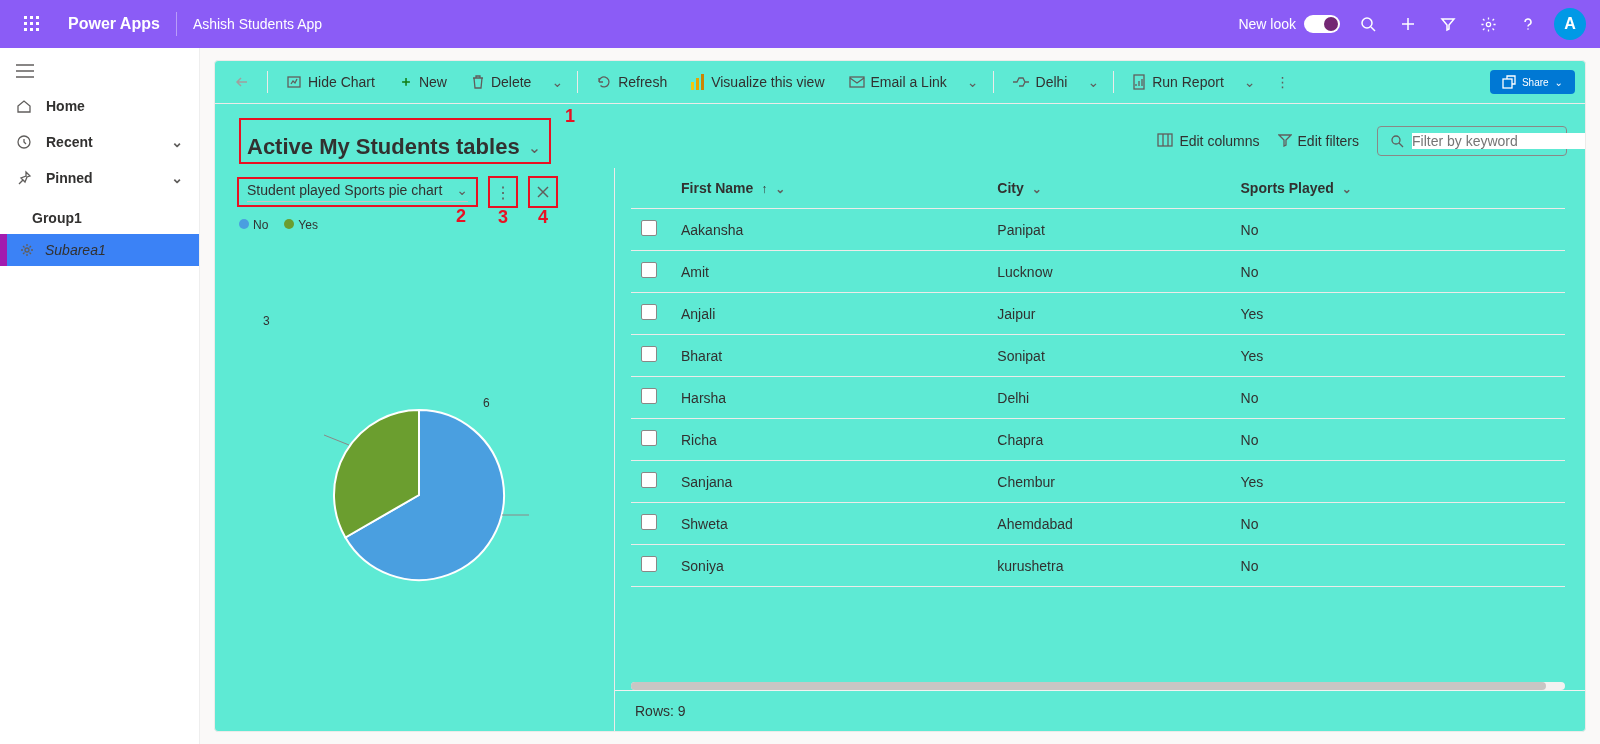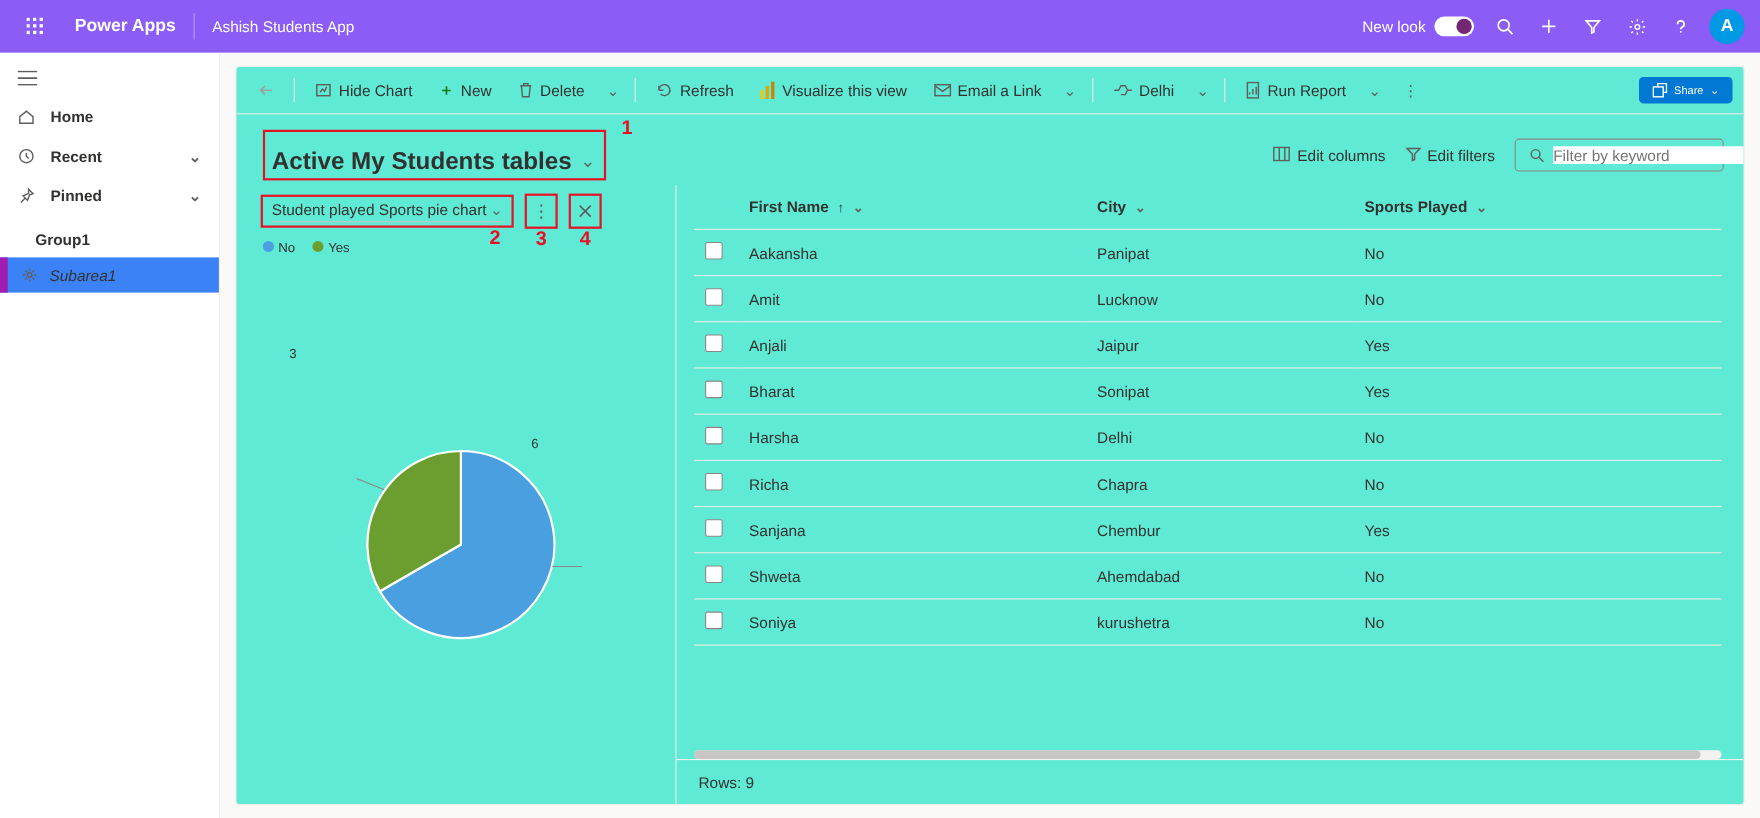--- a/index.html
+++ b/index.html
@@ -56,21 +56,21 @@
   .filterbox { border:1px solid #8a8886; border-radius:4px; padding:6px 12px; display:flex; align-items:center; gap:8px; color:#605e5c; width:190px; }
   .filterbox input { border:none; outline:none; font-size:14px; flex:1; }
 
   
   .body { flex:1; display:flex; overflow:hidden; }
 
   
   .chartpane { width: 400px; border-right:1px solid #edebe9; padding: 8px 14px 14px 22px; display:flex; flex-direction:column; }
   .chart-head-row { display:flex; align-items:center; gap:10px; margin-bottom:4px; }
   .chart-select { border:2.5px solid #e81123; padding:3px 8px; display:flex; align-items:center; gap:8px; font-size:14px; position:relative; }
-  .chart-select-inner { border-bottom:1px solid #c8c6c4; padding-bottom:3px; display:flex; align-items:center; gap:3px; }
+  .chart-select-inner { border-bottom:1px solid #c8c6c4; padding-bottom:3px; display:flex; align-items:center; gap:14px; }
   .anno2 { position:absolute; right:10px; bottom:-22px; color:#e81123; font-weight:700; font-size:18px; }
   .chart-iconbox { border:2.5px solid #e81123; width:30px; height:32px; display:flex; align-items:center; justify-content:center; position:relative; color:#605e5c; cursor:pointer; }
   .anno3 { position:absolute; bottom:-22px; color:#e81123; font-weight:700; font-size:18px; }
   .legend { display:flex; gap:16px; padding:4px 2px 0 2px; font-size:12px; align-items:center; margin-top:2px; }
   .swatch { width:10px; height:10px; border-radius:50%; display:inline-block; margin-right:4px; }
   .chartarea { flex:1; display:flex; align-items:center; justify-content:center; position:relative; }
   .pie-label { position:absolute; font-size:12px; color:#323130; }
 
   
   .gridwrap { flex:1; display:flex; flex-direction:column; overflow:hidden; }

